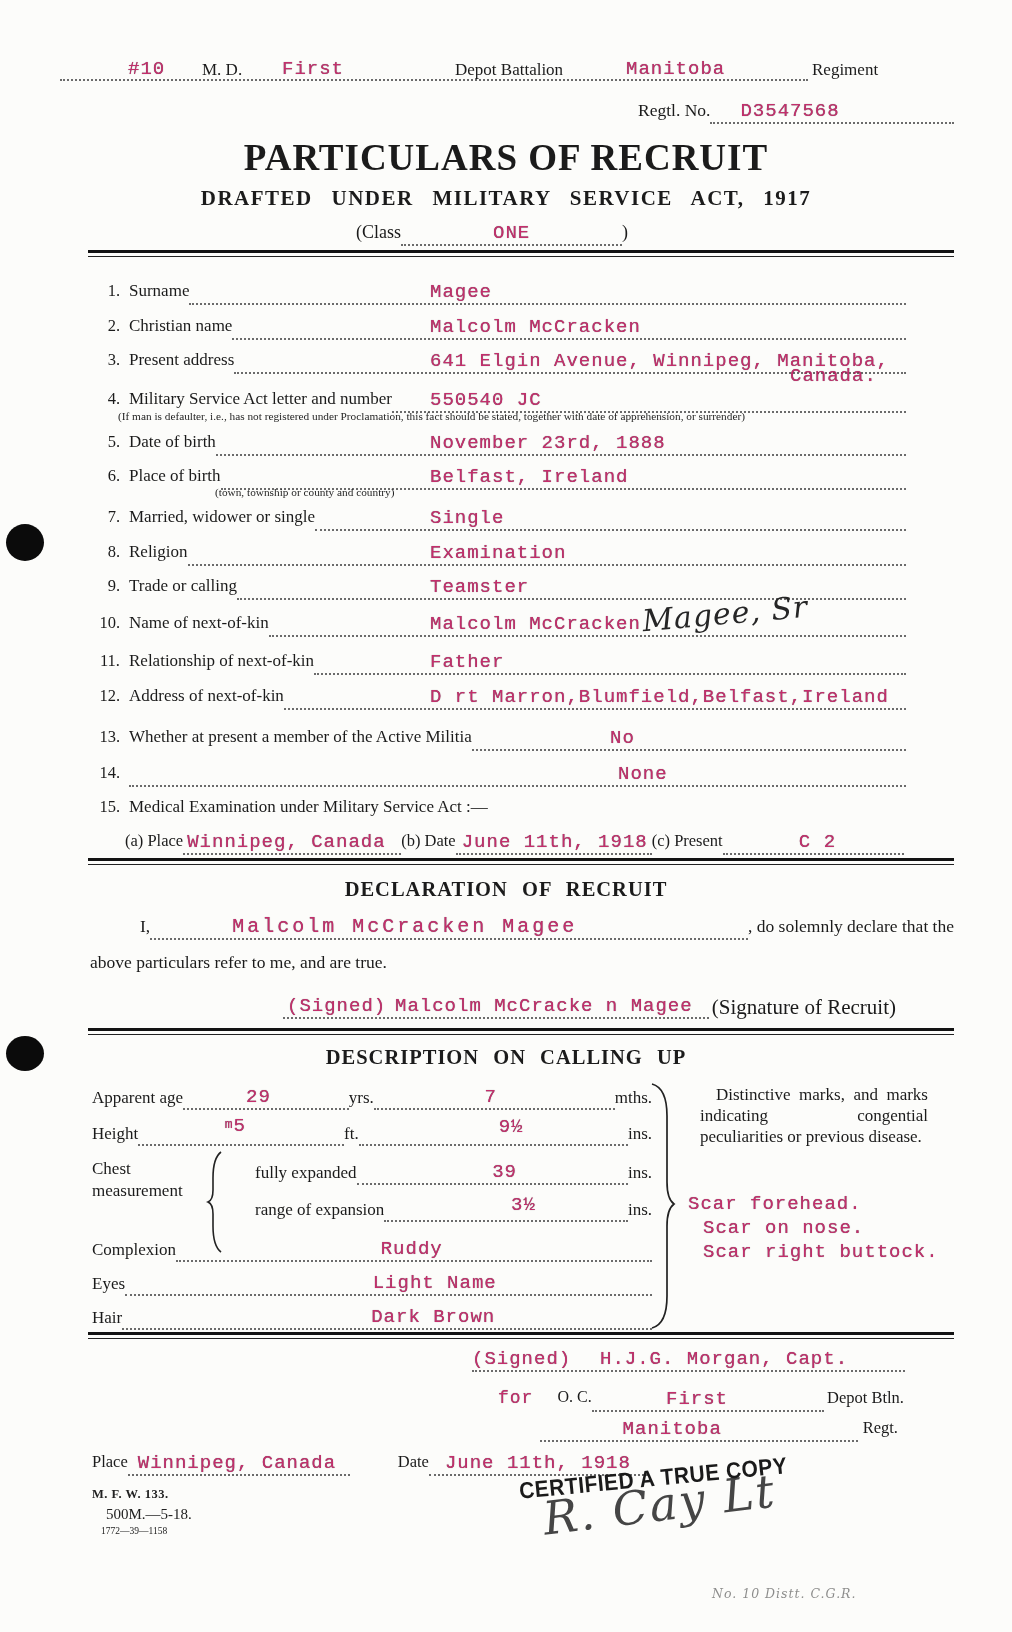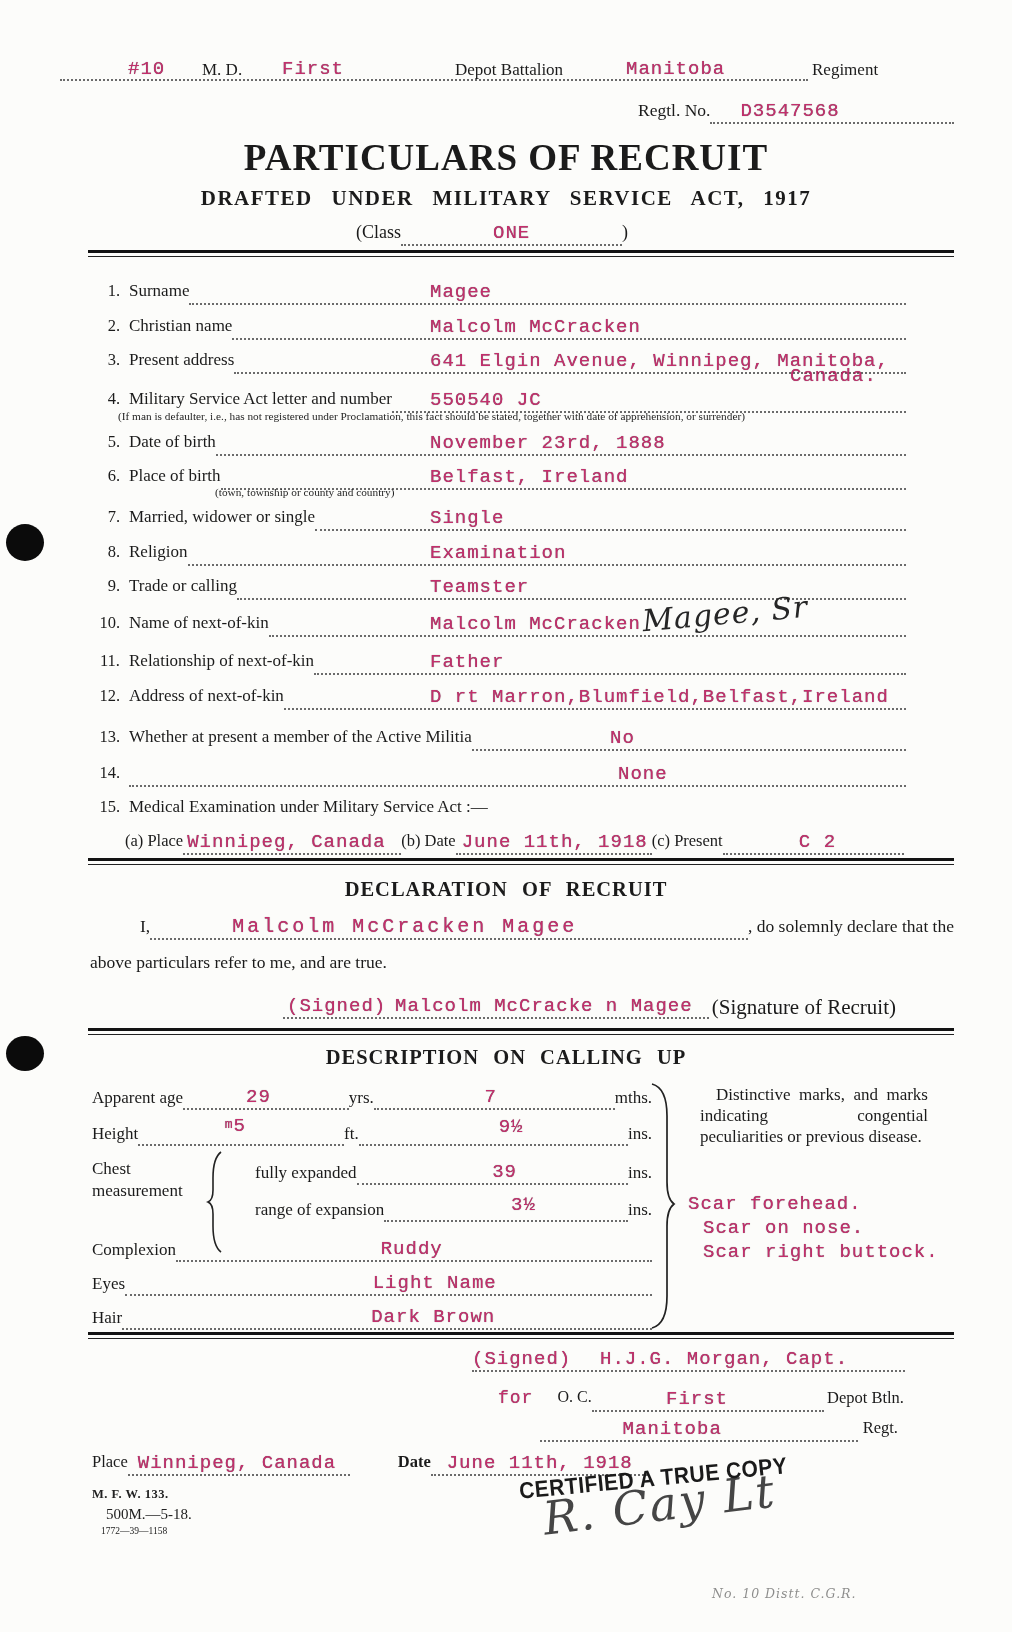--- a/index.html
+++ b/index.html
@@ -63,21 +63,21 @@
   .foc{position:absolute;left:498px;right:108px;top:1388px;height:24px;display:flex;align-items:flex-start;}
   .foc .forl{font-size:18px;}
   .foc .ocl{font-size:16px;margin-left:24px;}
   .foc .dotseg .val{left:32%;font-size:19px;}
   .foc .dep{font-size:16.5px;margin-left:3px;}
   .fregt{position:absolute;left:540px;right:114px;top:1418px;height:24px;display:flex;align-items:baseline;}
   .fregt .dotseg .val{left:26%;font-size:19px;}
   .fregt .rg{font-size:16.5px;margin-left:5px;}
   .fplace{position:absolute;left:92px;top:1452px;width:556px;height:24px;display:flex;align-items:baseline;font-size:16.5px;}
   .fplace .dotseg .val{left:10px;font-size:19px;}
-  .fplace .datel{margin-left:48px;font-weight:bold;}
+  .fplace .datel{margin-left:48px;}
   .codes{position:absolute;left:92px;top:1487px;color:#222;}
   .codes .c1{font-size:12.5px;font-weight:bold;letter-spacing:.5px;}
   .codes .c2{font-size:15px;margin:4px 0 0 14px;}
   .codes .c3{font-size:9.5px;margin:3px 0 0 9px;}
   .stamp-text{position:absolute;left:518px;top:1478px;font-family:"Liberation Sans",sans-serif;
               font-weight:bold;font-size:21px;letter-spacing:.5px;color:#1a1a1a;
               transform:rotate(-5.5deg) scaleY(1.1);transform-origin:left top;white-space:nowrap;}
   .stamp-sig{position:absolute;left:540px;top:1492px;font-size:46px;letter-spacing:2px;opacity:.85;
              transform:rotate(-7deg);transform-origin:left top;white-space:nowrap;}
   .stamp-sub{position:absolute;left:712px;top:1586px;font-family:"DejaVu Serif",serif;font-style:italic;

